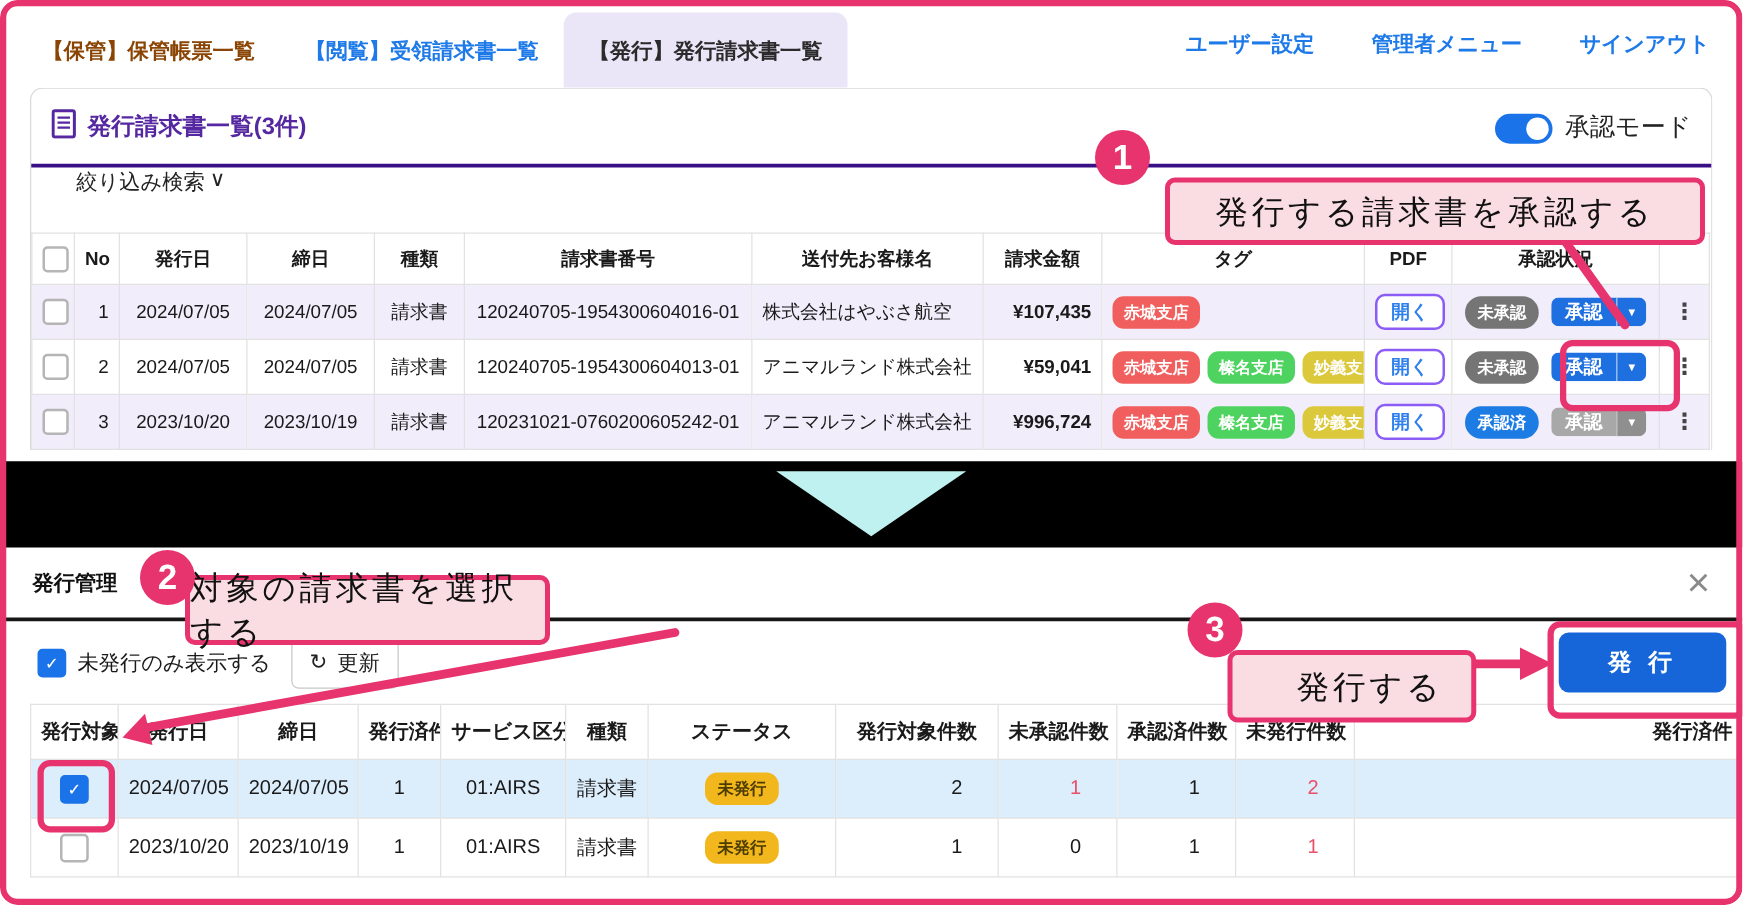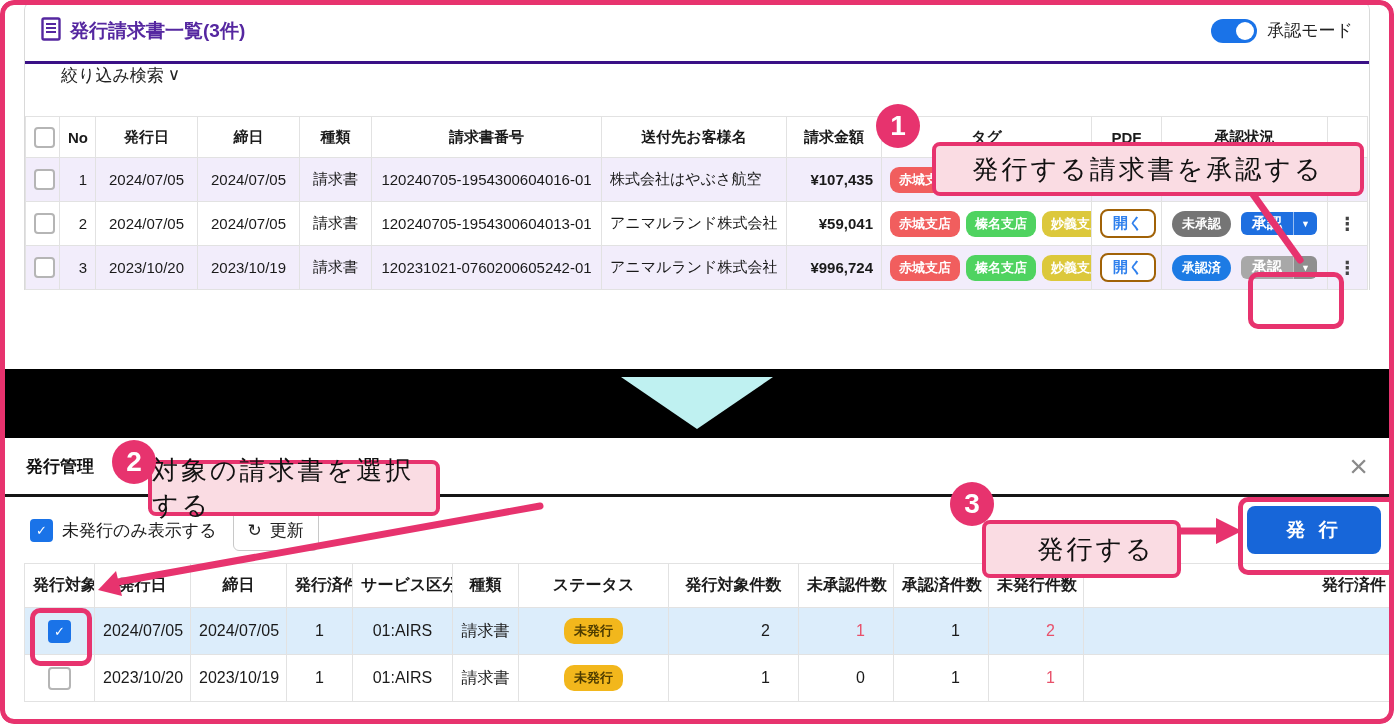--- a/index.html
+++ b/index.html
@@ -13,40 +13,40 @@
   .tab{display:flex;align-items:center;font-size:17px;font-weight:bold;padding:0 20px;margin-top:10px;}
   .tab.t1{color:#8A4504;}
   .tab.t2{color:#1E7AE8;}
   .tab.active{background:#EBE5F8;border-radius:10px 10px 0 0;color:#2b2b2b;}
   .toplinks{margin-left:auto;display:flex;align-items:center;gap:46px;}
   .toplink{color:#1E7AE8;font-size:17px;font-weight:bold;}
 
   .panel{margin:0 24px;border:1px solid #D9D9D9;border-bottom:none;border-radius:10px 10px 0 0;}
   .panel-header{height:60px;display:flex;align-items:center;gap:9px;padding:0 16px;}
   .panel-title{color:#5527A0;font-weight:bold;font-size:19px;}
-  .toggle-wrap{margin-left:auto;display:flex;align-items:flex-start;gap:10px;font-size:17px;color:#222;}
+  .toggle-wrap{margin-left:auto;display:flex;align-items:flex-end;gap:10px;font-size:20px;color:#222;}
   .switch{width:46px;height:24px;border-radius:12px;background:#1A73E8;position:relative;}
   .switch .knob{position:absolute;right:3px;top:3px;width:18px;height:18px;border-radius:50%;background:#fff;}
   .purple-line{height:3px;background:#3A1086;}
   .filter-row{height:52px;display:flex;align-items:flex-start;padding-left:36px;font-size:17px;color:#222;gap:4px;}
 
   table{border-collapse:collapse;table-layout:fixed;}
   .inv-table{width:1342px;font-size:15px;}
   .inv-table th,.inv-table td{border:1px solid #E2E2E2;padding:0 8px;overflow:hidden;white-space:nowrap;}
   .inv-table th{height:40px;font-weight:bold;text-align:center;background:#fff;}
   .inv-table td{height:43px;}
   tr.lav{background:#F2EDFB;}
   .c-center{text-align:center;}
   .c-right{text-align:right;font-weight:bold;}
   .c-no{text-align:right;}
   .cb{display:inline-block;width:17px;height:17px;border:2px solid #B5B5B5;border-radius:4px;background:#fff;vertical-align:middle;}
   .cb.checked{background:#1A73E8;border-color:#1A73E8;color:#fff;text-align:center;line-height:17px;font-size:13px;font-weight:bold;}
   .tag{display:inline-block;padding:4px 9px;border-radius:9px;color:#fff;font-size:13px;font-weight:bold;margin-right:6px;}
   .tag-red{background:#F15E5E;} .tag-green{background:#4FD360;} .tag-yellow{background:#DCC83B;}
-  .btn-open{display:inline-block;border:2px solid #a16207;color:#2F80ED;border-radius:8px;padding:3px 11px;font-size:15px;font-weight:bold;background:#fff;}
+  .btn-open{display:inline-block;border:2px solid #8b5cf6;color:#2F80ED;border-radius:8px;padding:3px 11px;font-size:15px;font-weight:bold;background:#fff;}
   .pill{display:inline-block;padding:4px 10px;border-radius:999px;color:#fff;font-size:13px;font-weight:bold;}
   .pill.gray{background:#757575;} .pill.blue{background:#1D7BE4;}
   .appr{display:flex;align-items:center;justify-content:center;gap:10px;}
   .btn-approve{display:inline-flex;border-radius:6px;overflow:hidden;color:#fff;font-size:15px;font-weight:bold;}
   .btn-approve .main{background:#1E6FE0;padding:2px 11px;}
   .btn-approve .caret{background:#1E6FE0;border-left:1px solid rgba(255,255,255,.55);padding:0 7px;font-size:9px;display:flex;align-items:center;}
   .btn-approve.disabled .main{background:#A8A8A8;}
   .btn-approve.disabled .caret{background:#8F8F8F;border-left-color:#C4C4C4;}
   .kebab{color:#444;font-size:18px;font-weight:bold;}
 
@@ -83,20 +83,30 @@
   .badge{position:absolute;width:44px;height:44px;border-radius:50%;background:#E7336E;color:#fff;font-size:28px;font-weight:bold;
     display:flex;align-items:center;justify-content:center;z-index:42;}
   .hbox{position:absolute;border:5px solid #E7336E;border-radius:10px;z-index:41;}
 </style>
 </head>
 <body>
 
 <div class="canvas">
 
   <div class="top-section">
+    <div class="tabbar">
+      <div class="tab t1">【保管】保管帳票一覧</div>
+      <div class="tab t2">【閲覧】受領請求書一覧</div>
+      <div class="tab active">【発行】発行請求書一覧</div>
+      <div class="toplinks">
+        <span class="toplink">ユーザー設定</span>
+        <span class="toplink">管理者メニュー</span>
+        <span class="toplink">サインアウト</span>
+      </div>
+    </div>
 
     <div class="panel">
       <div class="panel-header">
         <span>
           <svg width="20" height="24" viewBox="0 0 20 24">
               <rect x="1.5" y="1.5" width="17" height="21" rx="1.5" fill="none" stroke="#5527A0" stroke-width="2.4"></rect>
               <line x1="5" y1="7" x2="15" y2="7" stroke="#5527A0" stroke-width="1.8"></line>
               <line x1="5" y1="11" x2="15" y2="11" stroke="#5527A0" stroke-width="1.8"></line>
               <line x1="5" y1="15" x2="15" y2="15" stroke="#5527A0" stroke-width="1.8"></line>
             </svg>

